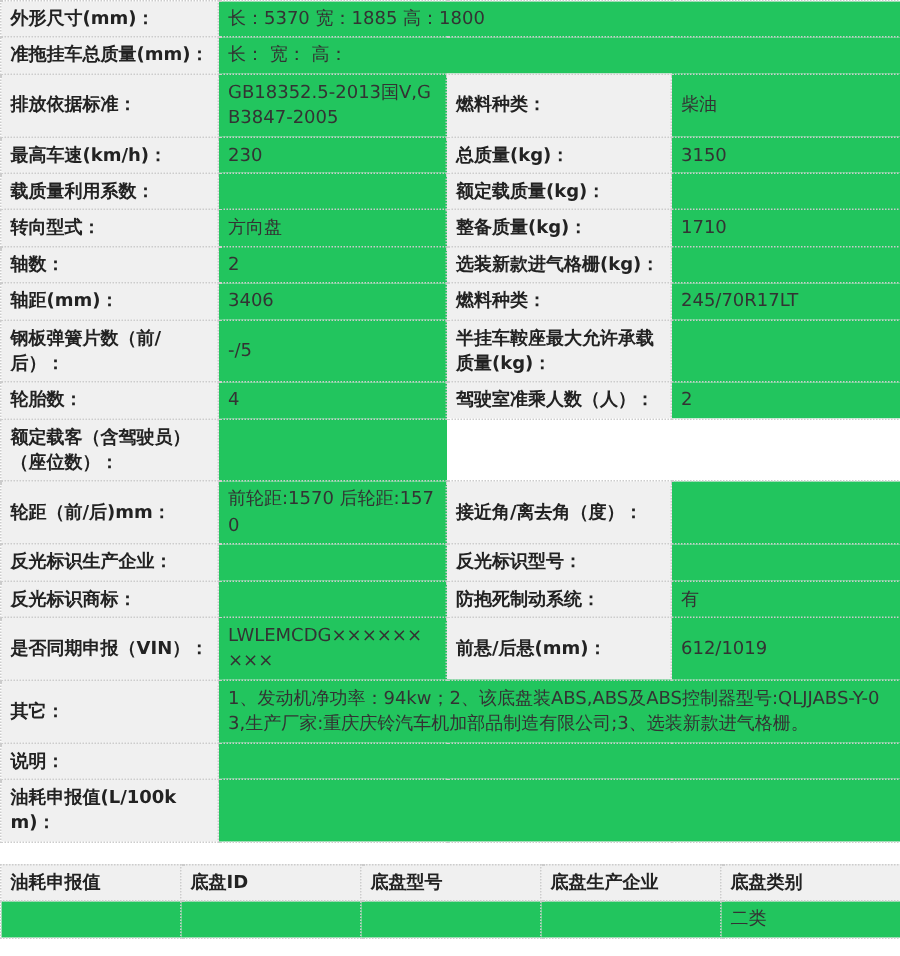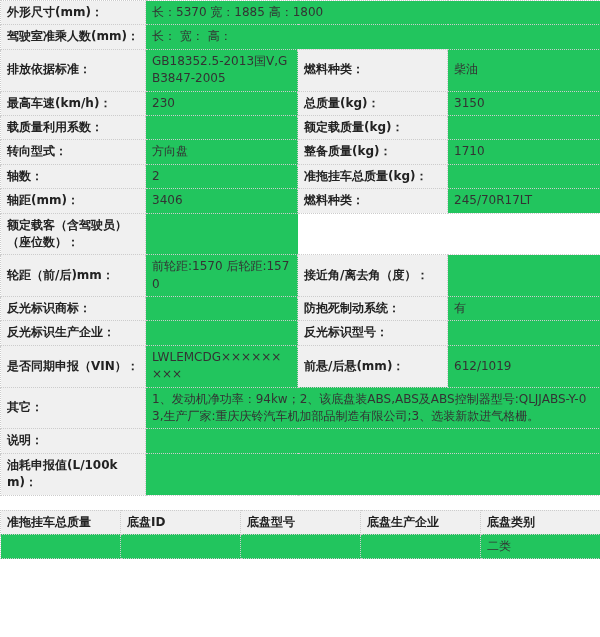--- a/index.html
+++ b/index.html
@@ -41,21 +41,21 @@
       <col style="width:152px">
       <col style="width:150px">
       <col style="width:153px">
   </colgroup>
   <tbody>
       <tr>
         <td class="lbl">外形尺寸(mm)：</td>
         <td class="val" colspan="3">长：5370 宽：1885 高：1800</td>
       </tr>
       <tr>
-        <td class="lbl">驾驶室准乘人数(mm)：</td>
+        <td class="lbl">准拖挂车总质量(mm)：</td>
         <td class="val" colspan="3">长： 宽： 高：</td>
       </tr>
       <tr>
         <td class="lbl">排放依据标准：</td>
         <td class="val">GB18352.5-2013国V,GB3847-2005</td>
         <td class="lbl">燃料种类：</td>
         <td class="val">柴油</td>
       </tr>
       <tr>
         <td class="lbl">最高车速(km/h)：</td>
@@ -71,51 +71,63 @@
       </tr>
       <tr>
         <td class="lbl">转向型式：</td>
         <td class="val">方向盘</td>
         <td class="lbl">整备质量(kg)：</td>
         <td class="val">1710</td>
       </tr>
       <tr>
         <td class="lbl">轴数：</td>
         <td class="val">2</td>
-        <td class="lbl">准拖挂车总质量(kg)：</td>
+        <td class="lbl">选装新款进气格栅(kg)：</td>
         <td class="val"></td>
       </tr>
       <tr>
         <td class="lbl">轴距(mm)：</td>
         <td class="val">3406</td>
         <td class="lbl">燃料种类：</td>
         <td class="val">245/70R17LT</td>
+      </tr>
+      <tr>
+        <td class="lbl">钢板弹簧片数（前/后）：</td>
+        <td class="val">-/5</td>
+        <td class="lbl">半挂车鞍座最大允许承载质量(kg)：</td>
+        <td class="val"></td>
+      </tr>
+      <tr>
+        <td class="lbl">轮胎数：</td>
+        <td class="val">4</td>
+        <td class="lbl">驾驶室准乘人数（人）：</td>
+        <td class="val">2</td>
       </tr>
       <tr>
         <td class="lbl">额定载客（含驾驶员）（座位数）：</td>
         <td class="val"></td>
         <td class="merged-empty" colspan="2"></td>
       </tr>
       <tr>
         <td class="lbl">轮距（前/后)mm：</td>
         <td class="val">前轮距:1570 后轮距:1570</td>
         <td class="lbl">接近角/离去角（度）：</td>
         <td class="val"></td>
       </tr>
       <tr>
+        <td class="lbl">反光标识生产企业：</td>
+        <td class="val"></td>
+        <td class="lbl">反光标识型号：</td>
+        <td class="val"></td>
+      </tr>
+      <tr>
         <td class="lbl">反光标识商标：</td>
         <td class="val"></td>
         <td class="lbl">防抱死制动系统：</td>
         <td class="val">有</td>
-      </tr>
-      <tr>
-        <td class="lbl">反光标识生产企业：</td>
-        <td class="val"></td>
-        <td class="lbl">反光标识型号：</td>
-        <td class="val"></td>
       </tr>
       <tr>
         <td class="lbl">是否同期申报（VIN）：</td>
         <td class="val">LWLEMCDG×××××××××</td>
         <td class="lbl">前悬/后悬(mm)：</td>
         <td class="val">612/1019</td>
       </tr>
       <tr>
         <td class="lbl">其它：</td>
         <td class="val" colspan="3">1、发动机净功率：94kw；2、该底盘装ABS,ABS及ABS控制器型号:QLJJABS-Y-03,生产厂家:重庆庆铃汽车机加部品制造有限公司;3、选装新款进气格栅。</td>
@@ -136,21 +148,21 @@
 <table>
   <colgroup>
     <col style="width:120px">
       <col style="width:120px">
       <col style="width:120px">
       <col style="width:120px">
       <col style="width:120px">
   </colgroup>
   <thead>
       <tr>
-        <th>准拖挂车总质量</th>
+        <th>油耗申报值</th>
         <th>底盘ID</th>
         <th>底盘型号</th>
         <th>底盘生产企业</th>
         <th>底盘类别</th>
       </tr>
     </thead>
   <tbody>
       <tr>
         <td class="val"></td>
         <td class="val"></td>

